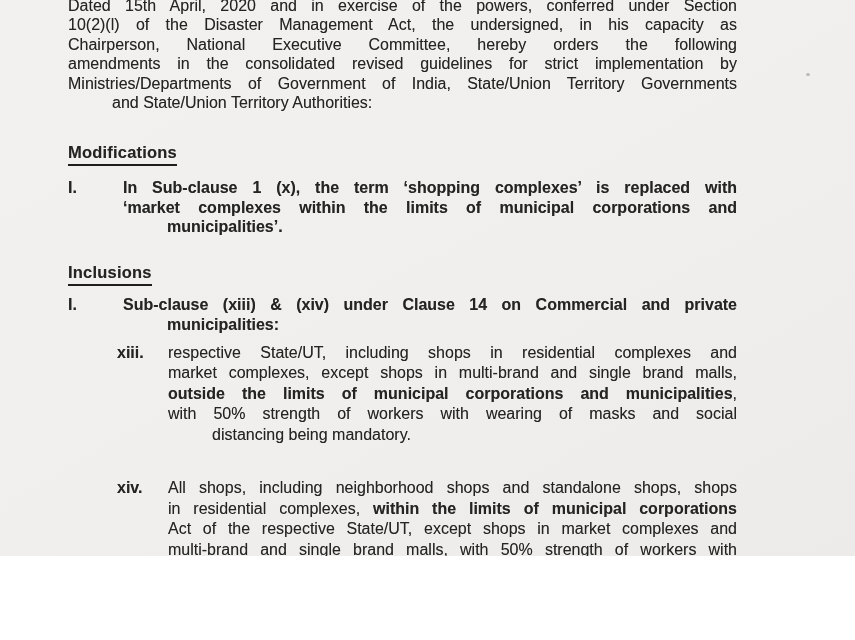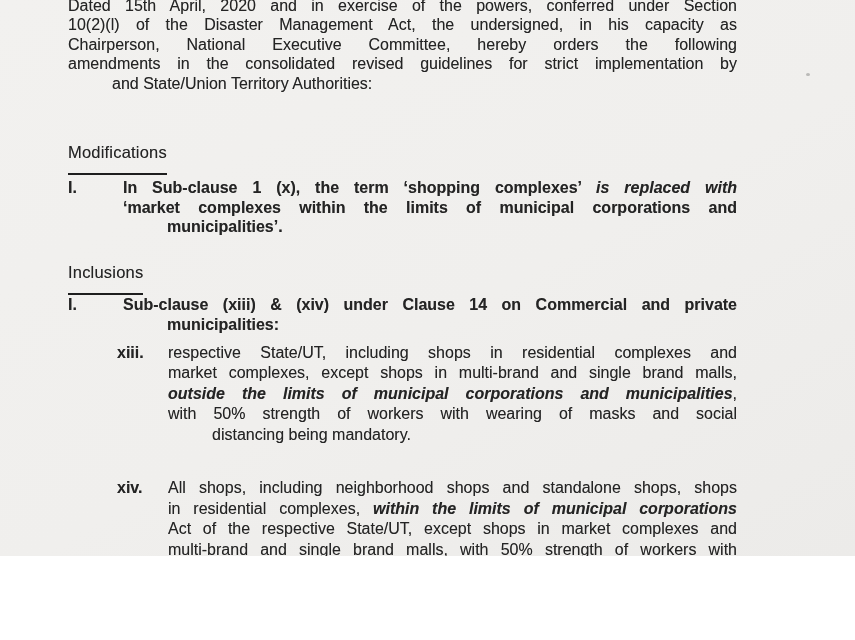--- a/index.html
+++ b/index.html
@@ -14,25 +14,25 @@
     overflow:hidden;
     background:linear-gradient(150deg,#f2f1ef 0%,#f0efed 55%,#ecebe9 100%);
     font-family:"Liberation Sans",sans-serif;
     color:var(--ink);
     text-shadow:0 0 .5px rgba(40,40,40,.38);
   }
   .para{position:absolute;font-size:16px;}
   .line{text-align:justify;text-align-last:justify;text-justify:inter-word;}
   .line.last{text-align-last:left;margin-left:44px;}
   .b{font-weight:700;}
-  .bi{font-weight:700;font-style:italic;}
+  .bi{font-weight:700;}
   .heading{
     position:absolute;
-    font-size:16.5px;font-weight:400;line-height:18px;
-    border-bottom:2px solid #1e1e1e;padding-bottom:12px;letter-spacing:.2px;
+    font-size:16.5px;font-weight:700;line-height:18px;
+    border-bottom:2px solid #1e1e1e;padding-bottom:3px;letter-spacing:.2px;
   }
   .item{position:absolute;}
   .item .label{position:absolute;left:0;top:0;font-weight:700;font-size:16px;}
   .item .body{position:relative;}
   
   #intro{left:68px;top:-4px;width:669px;line-height:19.4px;}
   #mod-heading{left:68px;top:143px;}
   #mod-item{left:68px;top:178px;width:669px;line-height:19.7px;}
   #mod-item .label{line-height:19.7px;}
   #mod-item .body{margin-left:55px;width:614px;}
@@ -56,20 +56,21 @@
 </head>
 <body>
 
 <div class="page">
 
   <div id="intro" class="para">
       <div class="line"><span>Dated 15th April, 2020 and in exercise of the powers, conferred under Section</span></div>
       <div class="line"><span>10(2)(l) of the Disaster Management Act, the undersigned, in his capacity as</span></div>
       <div class="line"><span>Chairperson, National Executive Committee, hereby orders the following</span></div>
       <div class="line"><span>amendments in the consolidated revised guidelines for strict implementation by</span></div>
+      <div class="line"><span>Ministries/Departments of Government of India, State/Union Territory Governments</span></div>
       <div class="line last"><span>and State/Union Territory Authorities:</span></div>
     </div>
 
   <div id="mod-heading" class="heading">Modifications</div>
 
   <div id="mod-item" class="item">
     <span class="label">I.</span>
     <div class="body para-body">
         <div class="line"><span class="b">In Sub-clause 1 (x), the term ‘shopping complexes’ </span><span class="bi">is replaced with</span></div>
         <div class="line"><span class="b">‘market complexes within the limits of municipal corporations and</span></div>

